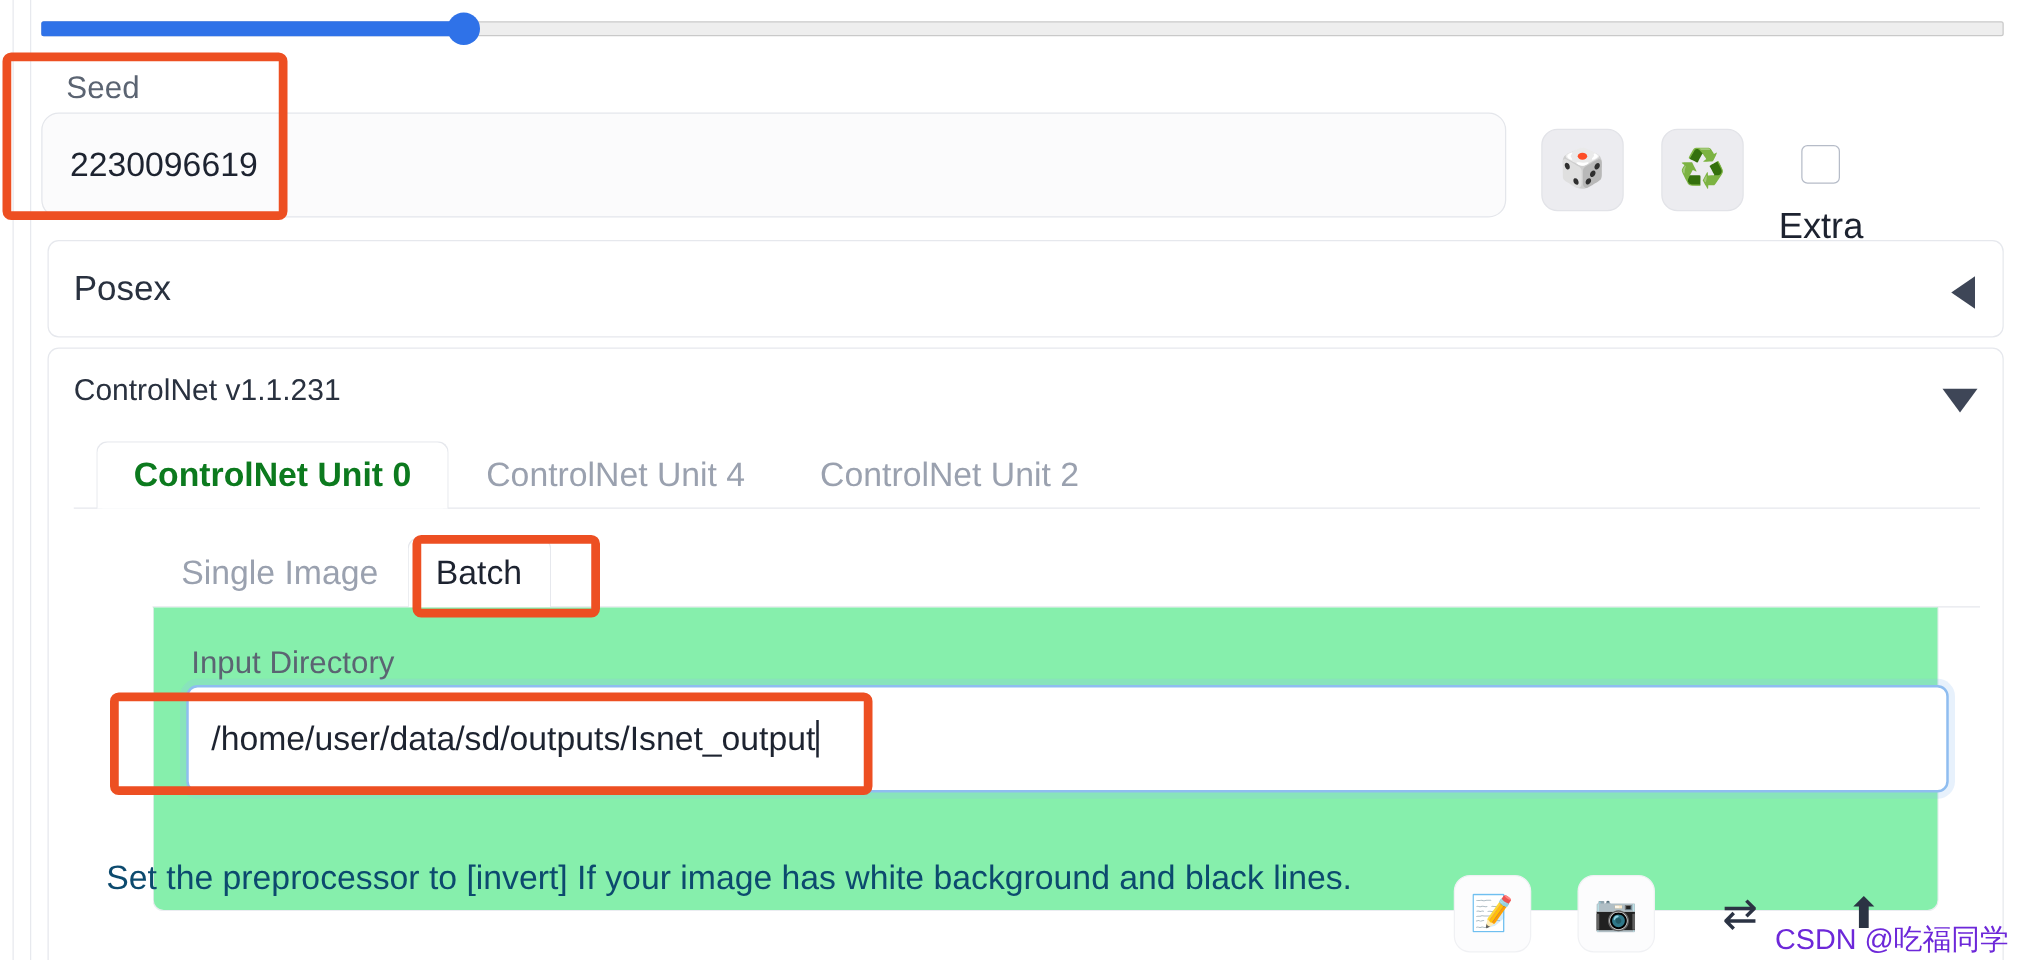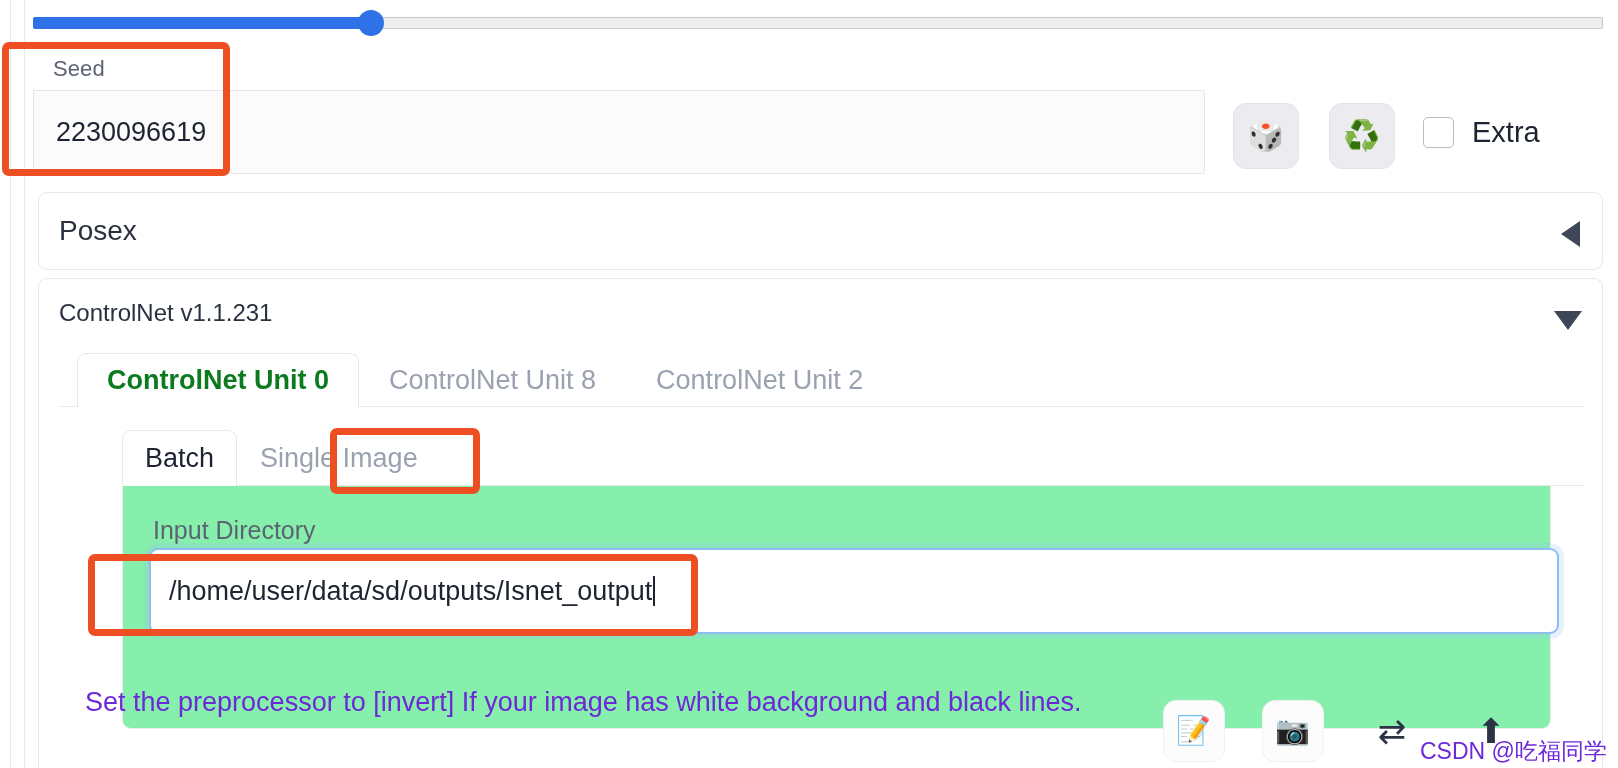--- a/index.html
+++ b/index.html
@@ -56,31 +56,31 @@
 
   
   .seed-block {
     position: absolute;
     left: 33px; top: 46px;
     width: 1172px; height: 128px;
   }
   .seed-label {
     position: absolute;
     left: 20px; top: 10px;
-    font-size: 22px;
+    font-size: 25px;
     color: #5b6472;
     letter-spacing: .1px;
   }
   .seed-input {
     position: absolute;
     left: 0; top: 44px;
     width: 1172px; height: 84px;
     background: #fbfbfc;
     border: 1px solid #e4e6eb;
-    border-radius: 1px;
+    border-radius: 14px;
     font-size: 27px;
     color: #1d2330;
     padding: 0 22px;
     display: flex;
     align-items: center;
   }
 
   
   .icon-btn {
     position: absolute;
@@ -96,20 +96,21 @@
   }
   .dice-btn { left: 1233px; top: 103px; }
   .recycle-btn { left: 1329px; top: 103px; }
 
   .extra-wrap {
     position: absolute;
     left: 1423px; top: 116px;
     display: flex;
     align-items: center;
     gap: 18px;
+    flex-direction: column;
   }
   .extra-box {
     width: 31px; height: 31px;
     border: 1.6px solid #b6bcc8;
     border-radius: 5px;
     background: #ffffff;
   }
   .extra-label { font-size: 29px; color: #1d2330; }
 
   
@@ -250,21 +251,21 @@
     width: 2px; height: 30px;
     background: #1d2330;
     margin-left: 1px;
   }
 
   
   .hint {
     position: absolute;
     left: 85px; top: 687px;
     font-size: 27px;
-    color: #6d28d9;
+    color: #0c4a6e;
     white-space: nowrap;
   }
 
   
   .tool-btn {
     position: absolute;
     width: 62px; height: 62px;
     border-radius: 13px;
     background: #fcfcfd;
     border: 1px solid #f0f1f4;
@@ -330,27 +331,27 @@
     <div class="posex-title">Posex</div>
     <div class="tri tri-left"></div>
   </div>
 
   <div class="panel cn-panel">
     <div class="cn-title">ControlNet v1.1.231</div>
     <div class="tri tri-down"></div>
 
     <div class="unit-tabs">
       <div class="unit-tab active">ControlNet Unit 0</div>
-      <div class="unit-tab">ControlNet Unit 8</div>
+      <div class="unit-tab">ControlNet Unit 4</div>
       <div class="unit-tab">ControlNet Unit 2</div>
     </div>
 
     <div class="mode-tabs">
+      <div class="mode-tab">Single Image</div>
       <div class="mode-tab active">Batch</div>
-      <div class="mode-tab">Single Image</div>
     </div>
 
     <div class="batch-body">
       <div class="dir-label">Input Directory</div>
       <div class="dir-input">
         <span>/home/user/data/sd/outputs/Isnet_output</span>
           <span class="caret"></span>
       </div>
     </div>
   </div>

